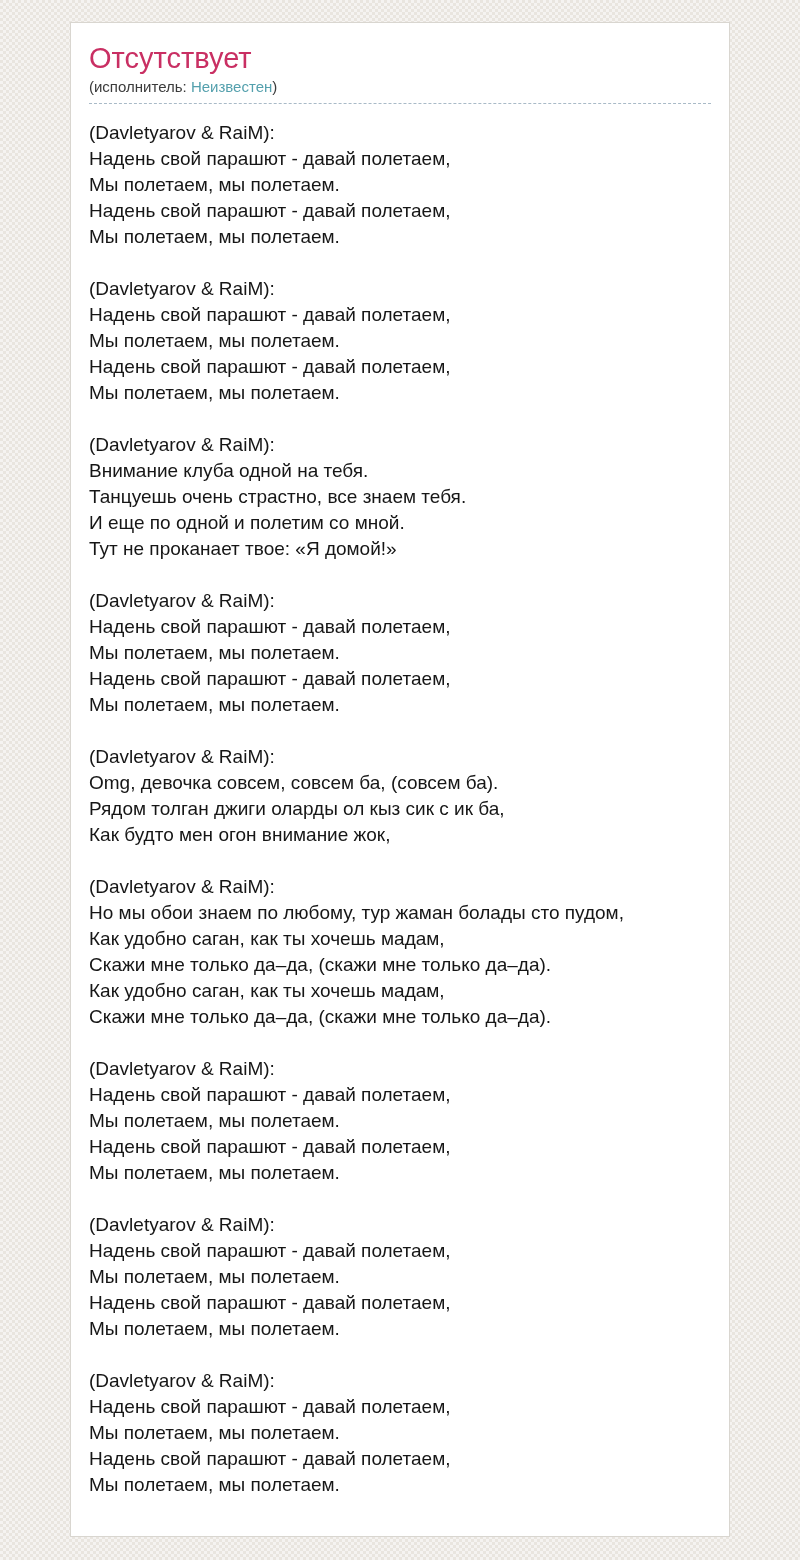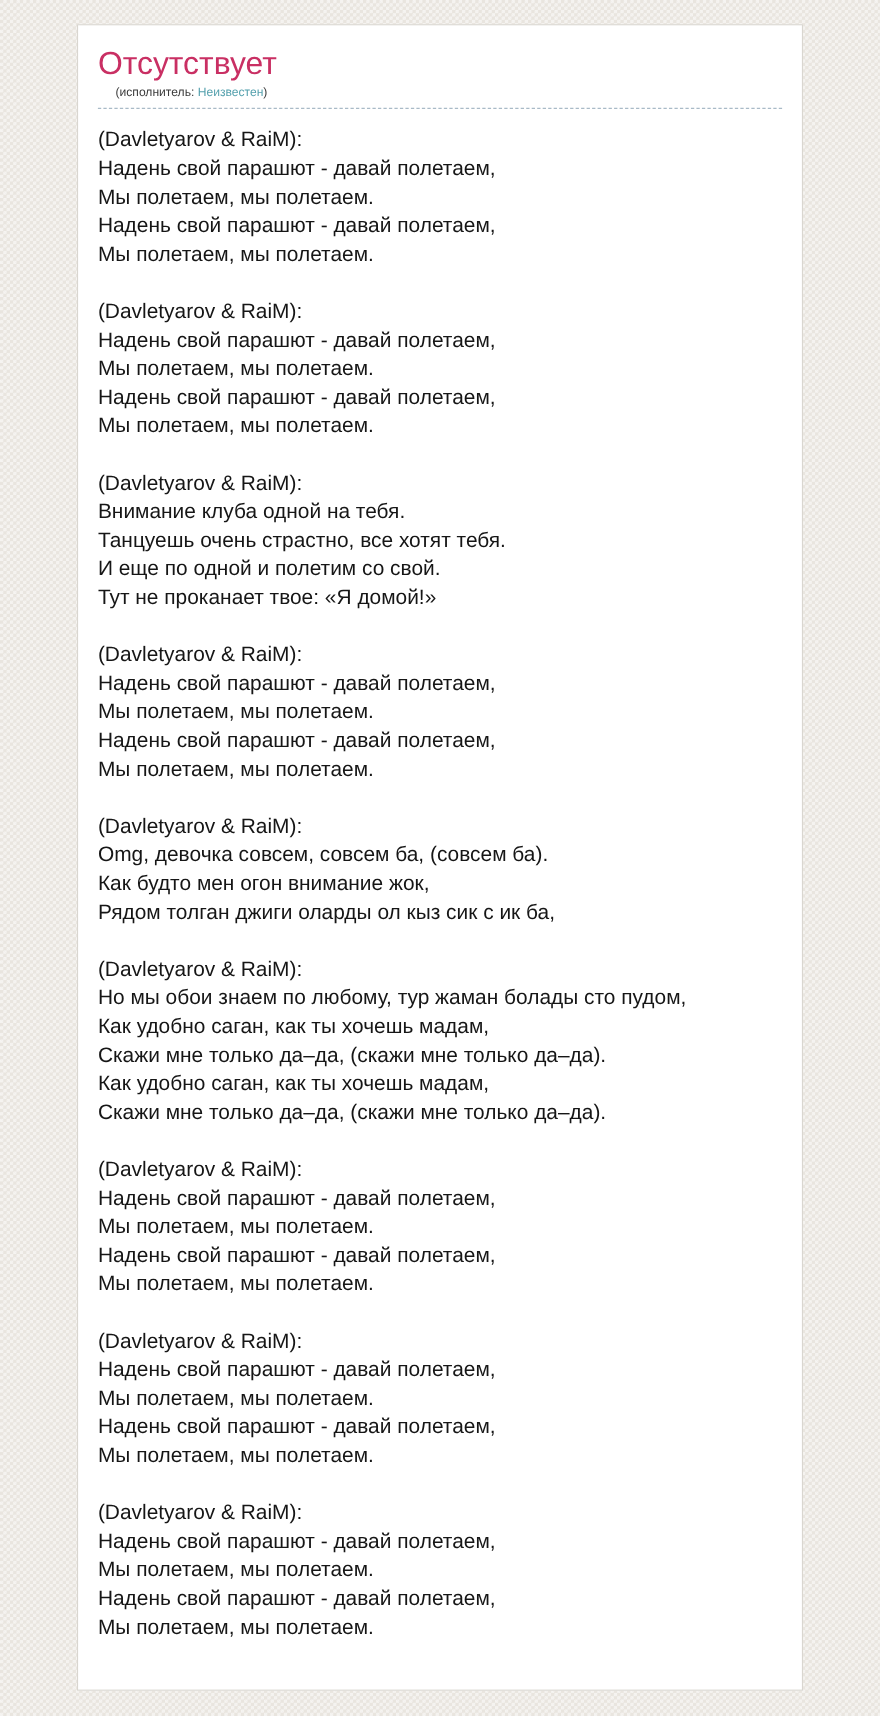--- a/index.html
+++ b/index.html
@@ -31,24 +31,23 @@
     padding-bottom: 7px;
   }
   h1.song-title {
     margin: 0 0 3px 0;
     font-size: 29px;
     font-weight: 400;
     line-height: 1.1;
     color: var(--title-color, #c92f63);
   }
   .artist-line {
-    font-size: 11px;
+    font-size: 15px;
     color: #3b3b3b;
     line-height: 1.2;
-    margin-left: 16px;
   }
   .artist-link {
     color: var(--link-color, #54a0ad);
     text-decoration: none;
     cursor: pointer;
   }
   .lyrics {
     margin-top: 16px;
     font-size: 19px;
     line-height: 26px;
@@ -84,36 +83,36 @@
       <div class="stanza">
         <div class="line">(Davletyarov &amp; RaiM):</div>
         <div class="line">Надень свой парашют - давай полетаем,</div>
         <div class="line">Мы полетаем, мы полетаем.</div>
         <div class="line">Надень свой парашют - давай полетаем,</div>
         <div class="line">Мы полетаем, мы полетаем.</div>
       </div>
       <div class="stanza">
         <div class="line">(Davletyarov &amp; RaiM):</div>
         <div class="line">Внимание клуба одной на тебя.</div>
-        <div class="line">Танцуешь очень страстно, все хотят тебя.</div>
-        <div class="line">И еще по одной и полетим со свой.</div>
+        <div class="line">Танцуешь очень страстно, все знаем тебя.</div>
+        <div class="line">И еще по одной и полетим со мной.</div>
         <div class="line">Тут не проканает твое: «Я домой!»</div>
       </div>
       <div class="stanza">
         <div class="line">(Davletyarov &amp; RaiM):</div>
         <div class="line">Надень свой парашют - давай полетаем,</div>
         <div class="line">Мы полетаем, мы полетаем.</div>
         <div class="line">Надень свой парашют - давай полетаем,</div>
         <div class="line">Мы полетаем, мы полетаем.</div>
       </div>
       <div class="stanza">
         <div class="line">(Davletyarov &amp; RaiM):</div>
         <div class="line">Omg, девочка совсем, совсем ба, (совсем ба).</div>
+        <div class="line">Рядом толган джиги оларды ол кыз сик с ик ба,</div>
         <div class="line">Как будто мен огон внимание жок,</div>
-        <div class="line">Рядом толган джиги оларды ол кыз сик с ик ба,</div>
       </div>
       <div class="stanza">
         <div class="line">(Davletyarov &amp; RaiM):</div>
         <div class="line">Но мы обои знаем по любому, тур жаман болады сто пудом,</div>
         <div class="line">Как удобно саган, как ты хочешь мадам,</div>
         <div class="line">Скажи мне только да–да, (скажи мне только да–да).</div>
         <div class="line">Как удобно саган, как ты хочешь мадам,</div>
         <div class="line">Скажи мне только да–да, (скажи мне только да–да).</div>
       </div>
       <div class="stanza">

